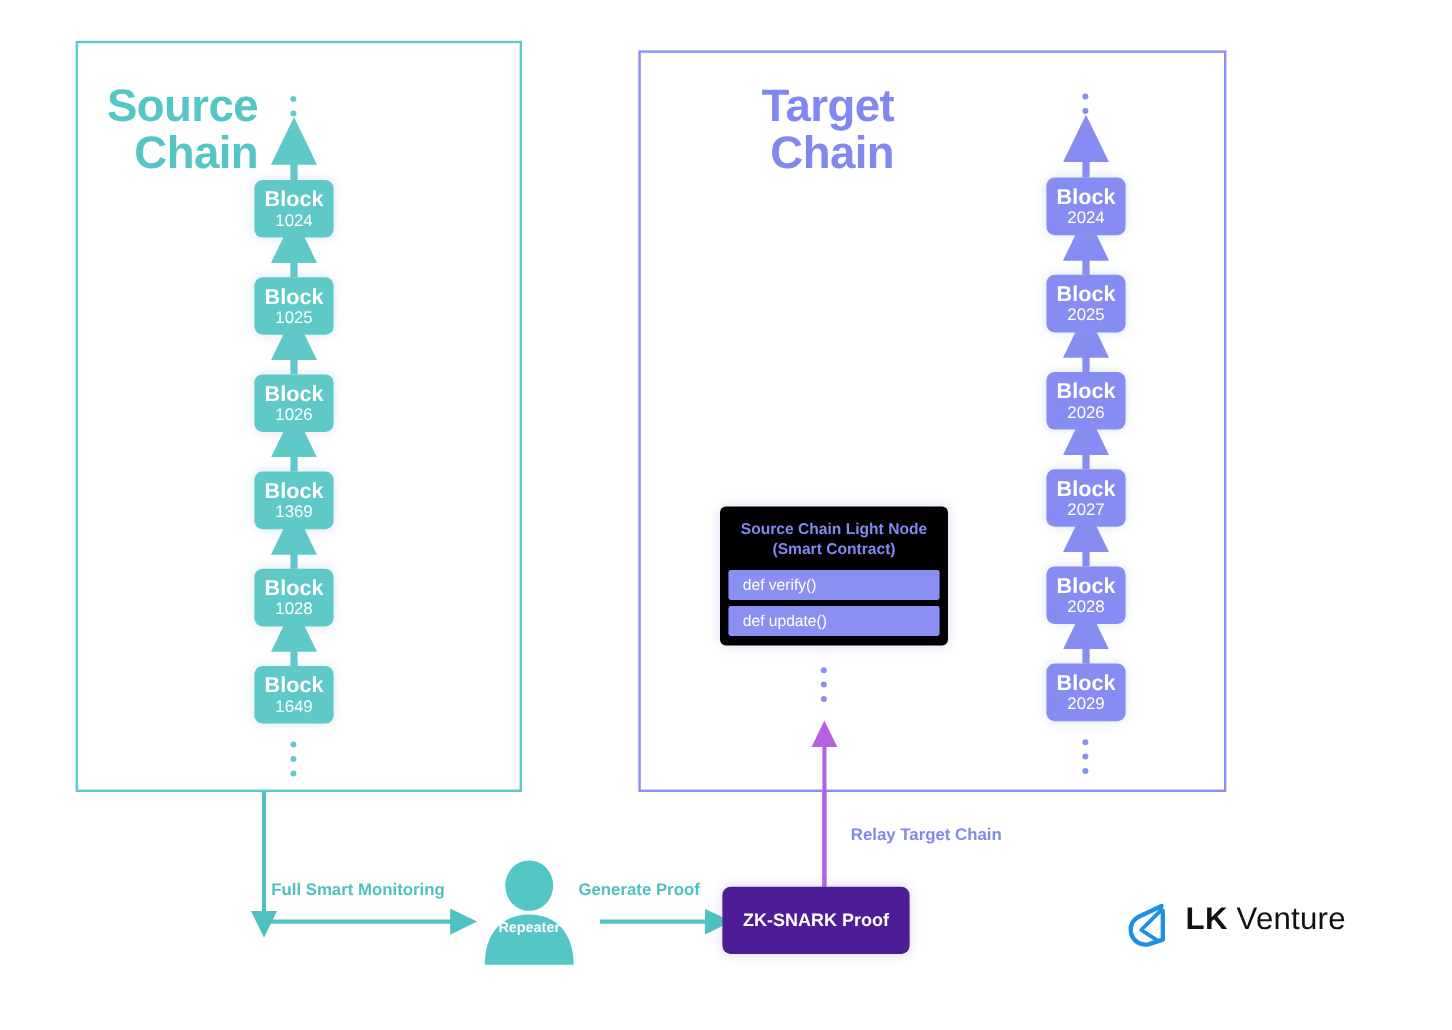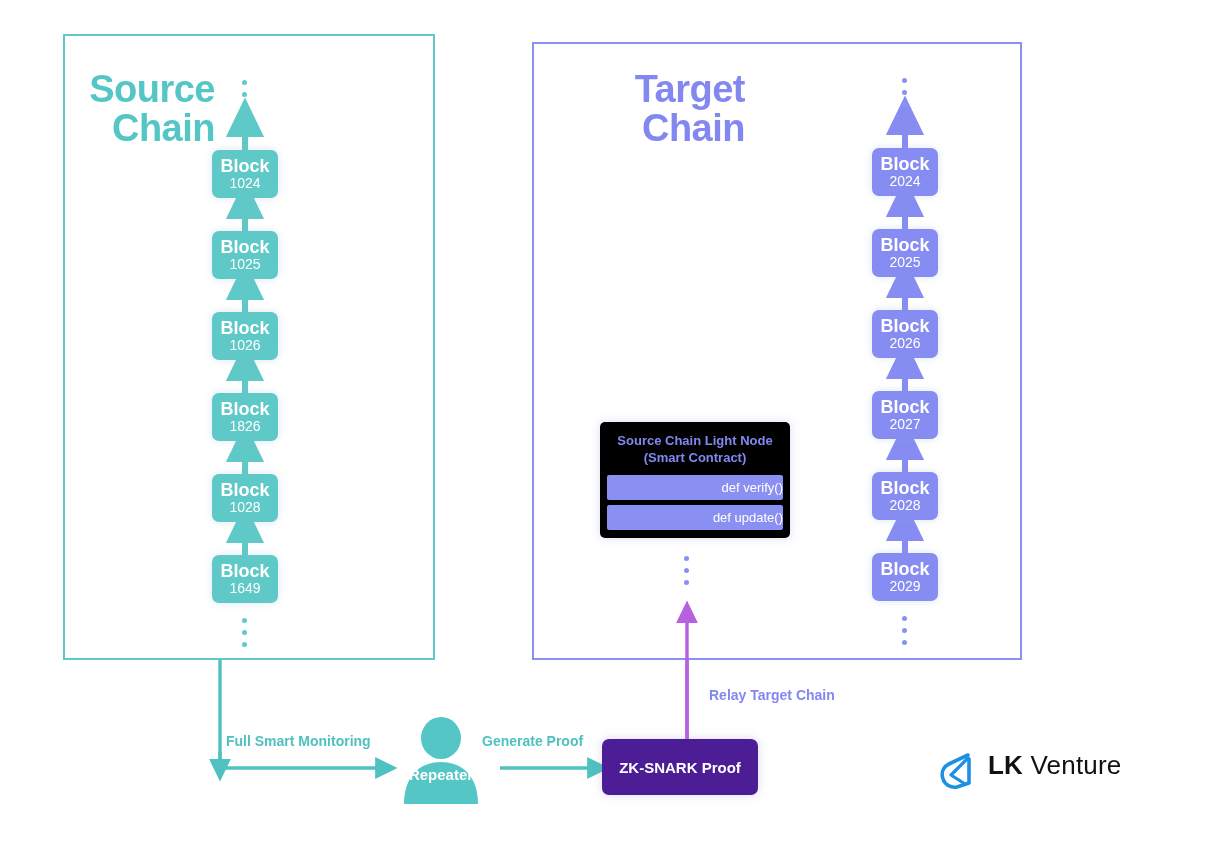--- a/index.html
+++ b/index.html
@@ -47,43 +47,43 @@
     position:absolute;left:600px;top:422px;width:190px;height:116px;
     background:#000000;border-radius:5px;
     box-shadow:0 0 10px rgba(150,155,210,.35);
     padding:0;box-sizing:border-box;
   }
   #light-node .ln-title{
     color:#8288F0;font-size:13px;font-weight:bold;text-align:center;
     line-height:1.28;padding:11px 6px 9px 6px;white-space:pre-line;
   }
   #light-node .ln-method{
-    background:#8A90F2;color:#fff;font-size:13px;text-align:right;
-    padding:5px 0;margin:0 7px 5px 7px;border-radius:2px;
+    background:#8A90F2;color:#fff;font-size:13px;text-align:left;
+    padding:5px 12px;margin:0 7px 5px 7px;border-radius:2px;
   }
 
   
   .conn-label{position:absolute;font-size:14px;font-weight:bold;white-space:nowrap;}
   .label-teal{color:#4FC1C1;}
   .label-purple{color:#8288F0;}
 
   
   #zk-box{
     position:absolute;left:602px;top:739px;width:156px;height:56px;
     background:#4c1d95;border-radius:7px;
     display:flex;align-items:center;justify-content:center;
     color:#fff;font-size:15px;font-weight:bold;
     box-shadow:0 0 10px rgba(140,150,215,.35);
   }
 
   
   #repeater{position:absolute;left:386px;top:716px;width:110px;height:90px;}
   #repeater .rep-label{
     position:absolute;left:0;top:50px;width:110px;text-align:center;
-    color:#ffffff;font-size:15px;font-weight:bold;
+    color:#ffffff;font-size:12px;font-weight:bold;
   }
 
   
   #wires{position:absolute;left:0;top:0;width:1210px;height:858px;pointer-events:none;}
 
   
   #logo{position:absolute;left:938px;top:750px;height:46px;display:flex;align-items:flex-start;gap:10px;}
   #logo .logo-text{font-size:26px;color:#111111;letter-spacing:.2px;}
   #logo .logo-text b{font-weight:bold;}
   #logo .logo-text span{font-weight:normal;}
@@ -159,21 +159,21 @@
   <div class="block teal" style="left:212px;top:231px;">
     <span class="b-word">Block</span>
     <span class="b-num">1025</span>
   </div>
   <div class="block teal" style="left:212px;top:312px;">
     <span class="b-word">Block</span>
     <span class="b-num">1026</span>
   </div>
   <div class="block teal" style="left:212px;top:393px;">
     <span class="b-word">Block</span>
-    <span class="b-num">1826</span>
+    <span class="b-num">1369</span>
   </div>
   <div class="block teal" style="left:212px;top:474px;">
     <span class="b-word">Block</span>
     <span class="b-num">1028</span>
   </div>
   <div class="block teal" style="left:212px;top:555px;">
     <span class="b-word">Block</span>
     <span class="b-num">1649</span>
   </div>
 

